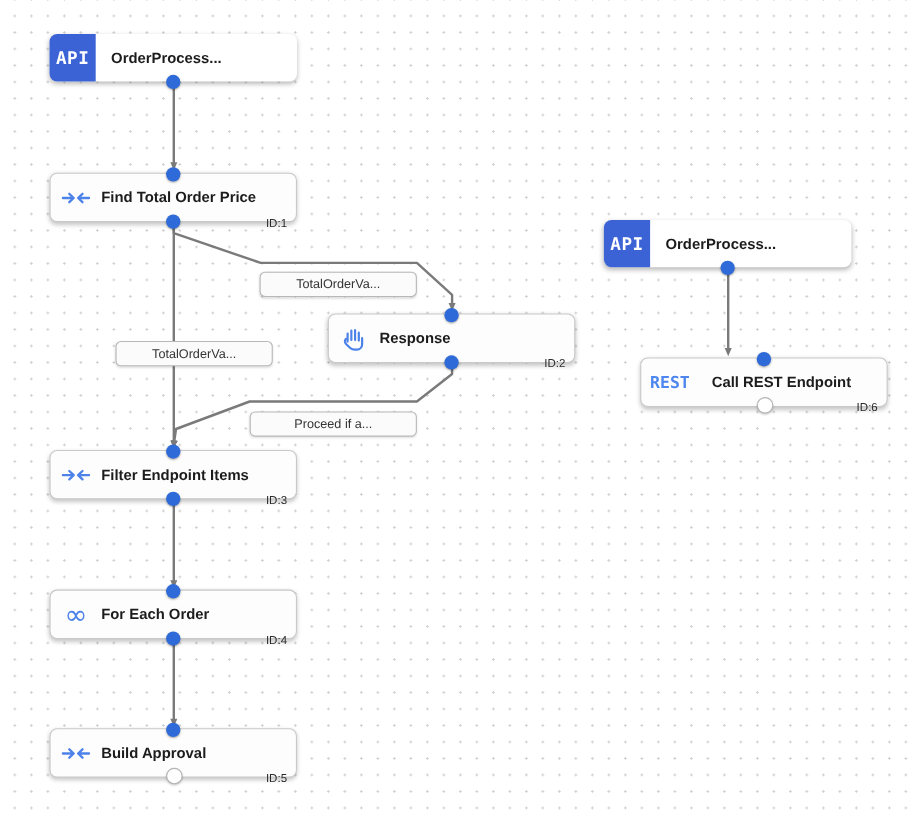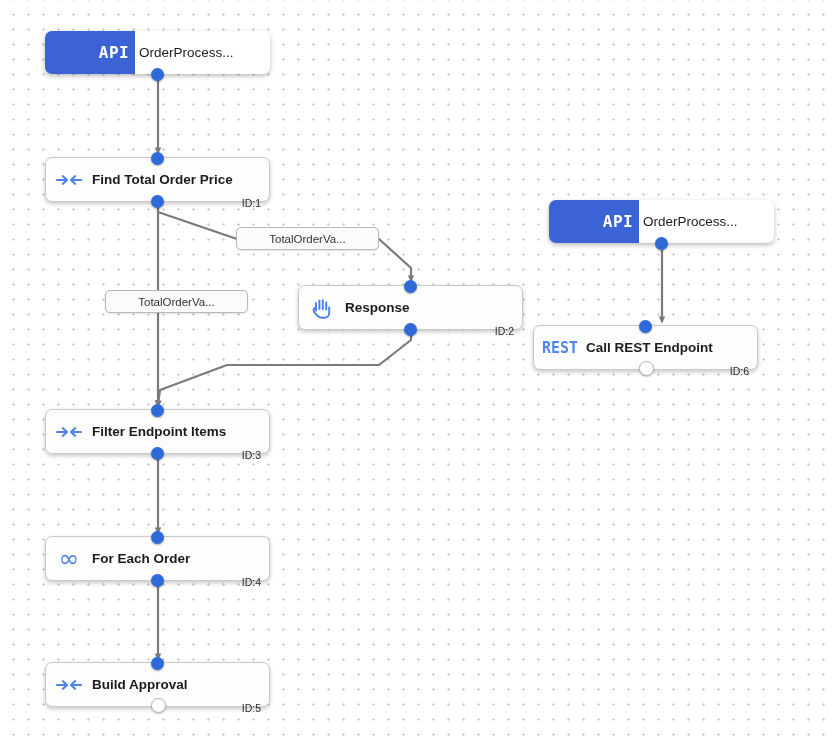--- a/index.html
+++ b/index.html
@@ -55,21 +55,20 @@
     color: #ffffff;
     font-family: "DejaVu Sans Mono", "Liberation Mono", monospace;
     font-size: 16px;
     font-weight: bold;
     letter-spacing: 0.5px;
     display: flex;
     align-items: center;
     justify-content: center;
     border-radius: 7px 0 0 7px;
     flex: 0 0 auto;
-    padding-left: 48px;
   }
 
   .icon-cell {
     width: 46px;
     flex: 0 0 auto;
     display: flex;
     align-items: center;
     justify-content: center;
     color: #4d82e8;
   }
@@ -88,22 +87,22 @@
     font-family: "DejaVu Sans", sans-serif;
   }
 
   .node-title {
     font-size: 13.5px;
     font-weight: bold;
     color: #1c1c1c;
     white-space: nowrap;
   }
   .node.start .node-title {
-    font-weight: normal;
-    padding-left: 4px;
+    font-weight: bold;
+    padding-left: 14px;
   }
 
   .id-tag {
     position: absolute;
     top: 3px;
     right: 8px;
     font-size: 10.5px;
     color: #2b2b2b;
     font-family: "Liberation Sans", sans-serif;
     margin-top: 36px;
@@ -135,20 +134,21 @@
     background: #fbfbfb;
     border: 1px solid #b8b8b8;
     border-radius: 5px;
     font-size: 11.5px;
     color: #333333;
     display: flex;
     align-items: center;
     justify-content: center;
     white-space: nowrap;
     box-shadow: 0 1px 2px rgba(0,0,0,0.12);
+    margin-top: 20px;
   }
 </style>
 </head>
 <body>
 
 <div id="canvas">
 
   <svg id="edges" viewBox="0 0 833 746" width="833" height="746">
     <defs>
       <marker id="arrow" markerWidth="9" markerHeight="9" refX="4.2" refY="4" orient="auto" markerUnits="userSpaceOnUse">
@@ -239,26 +239,27 @@
     <div class="port top"></div>
     <div class="port bottom open"></div>
   </div>
 
   <div class="node start" style="left:549px; top:200px; width:225px; height:43px;">
     <div class="badge">API</div>
     <div class="node-title">OrderProcess...</div>
     <div class="port bottom"></div>
   </div>
 
-  <div class="node" style="left:533px; top:325px; width:225px; height:45px;">
+  <div class="node" style="left:582px; top:325px; width:225px; height:45px;gap:12px;">
     <div class="icon-cell rest-label">REST</div>
     <div class="node-title">Call REST Endpoint</div>
     <div class="id-tag">ID:6</div>
     <div class="port top"></div>
     <div class="port bottom open"></div>
   </div>
 
   <div class="edge-label" style="left:236px; top:227px; width:143px; height:23px;">TotalOrderVa...</div>
 
   <div class="edge-label" style="left:105px; top:290px; width:143px; height:23px;">TotalOrderVa...</div>
 
+  <div class="edge-label" style="left:227px; top:354px; width:152px; height:23px;">Proceed if a...</div>
 
 </div>
 
 </body></html>

